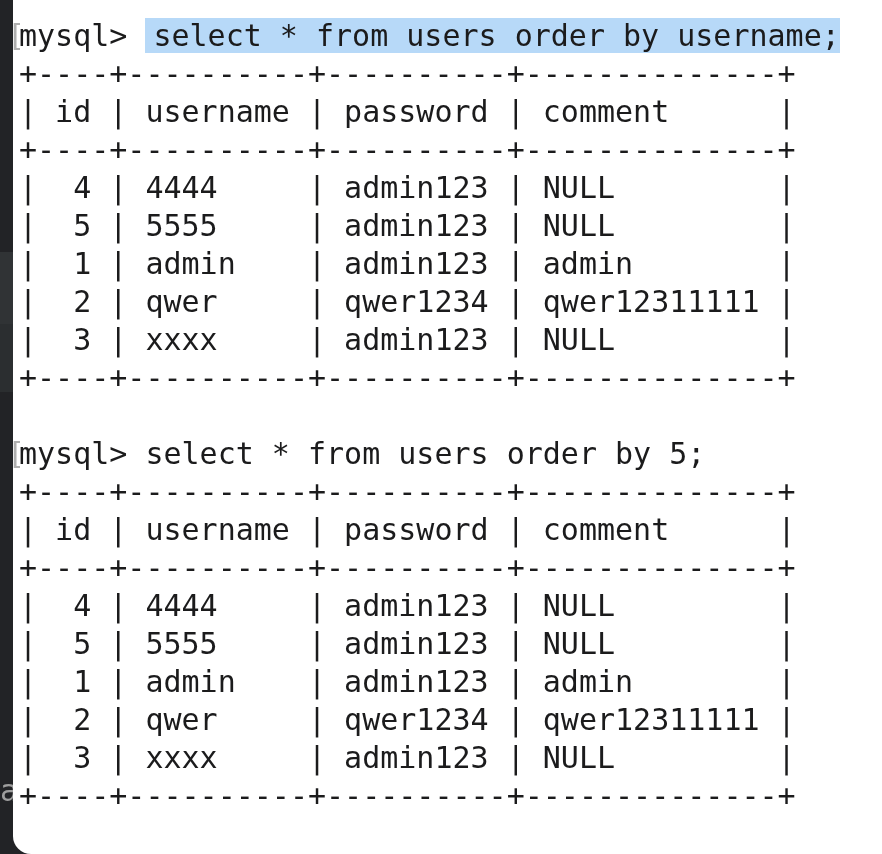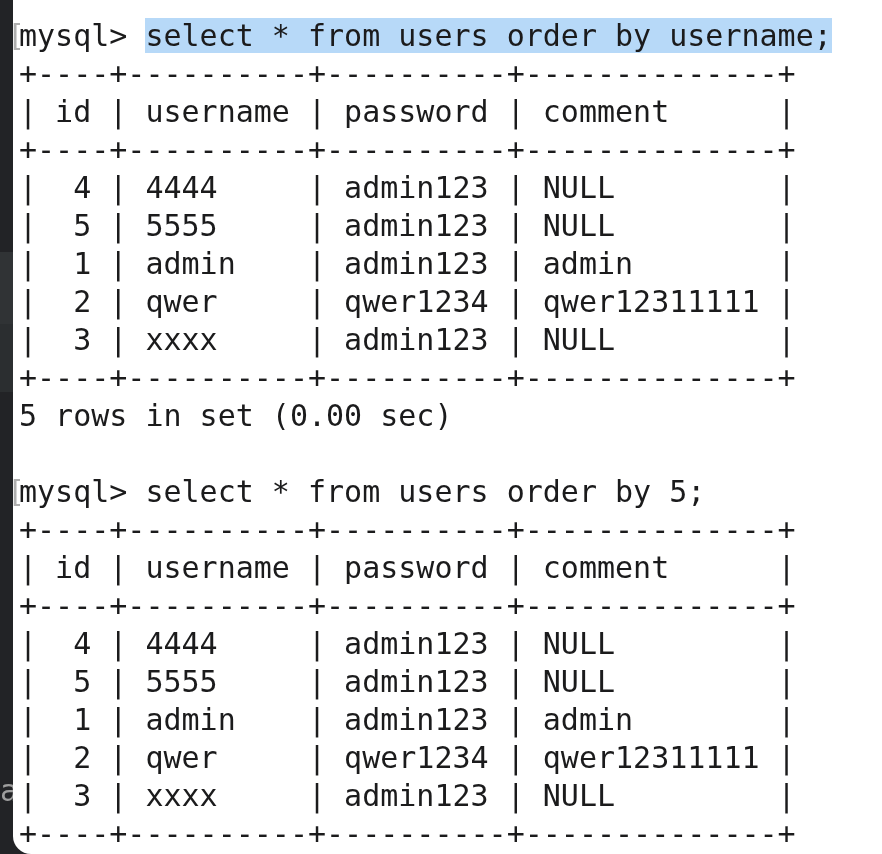--- a/index.html
+++ b/index.html
@@ -63,20 +63,21 @@
   .prompt-mark {
     position: absolute;
     display: inline-block;
     width: 0;
     transform: translateX(-12px);
     color: var(--mark-color, #aeaeae);
   }
   .prompt-text { color: var(--text-color, #1b1b1c); }
   .command.selected {
     background: var(--selection, #b7d9f8);
+    padding-left: 8px;
   }
 </style>
 </head>
 <body>
 
 <div class="backdrop-strip">
   <div class="strip-band1"></div>
   <div class="strip-band2"></div>
 </div>
 <div class="backdrop-letter">a</div>
@@ -86,21 +87,20 @@
       <div class="line"><span class="prompt-mark">[</span><span class="prompt-text">mysql&gt; </span><span class="command selected">select * from users order by username;</span></div>
       <div class="line">+----+----------+----------+--------------+</div>
       <div class="line">| id | username | password | comment      |</div>
       <div class="line">+----+----------+----------+--------------+</div>
       <div class="line">|  4 | 4444     | admin123 | NULL         |</div>
       <div class="line">|  5 | 5555     | admin123 | NULL         |</div>
       <div class="line">|  1 | admin    | admin123 | admin        |</div>
       <div class="line">|  2 | qwer     | qwer1234 | qwer12311111 |</div>
       <div class="line">|  3 | xxxx     | admin123 | NULL         |</div>
       <div class="line">+----+----------+----------+--------------+</div>
-      <div class="line">5 rows in set (0.00 sec)</div>
       <div class="line">&nbsp;</div>
       <div class="line"><span class="prompt-mark">[</span><span class="prompt-text">mysql&gt; </span><span class="command">select * from users order by 5;</span></div>
       <div class="line">+----+----------+----------+--------------+</div>
       <div class="line">| id | username | password | comment      |</div>
       <div class="line">+----+----------+----------+--------------+</div>
       <div class="line">|  4 | 4444     | admin123 | NULL         |</div>
       <div class="line">|  5 | 5555     | admin123 | NULL         |</div>
       <div class="line">|  1 | admin    | admin123 | admin        |</div>
       <div class="line">|  2 | qwer     | qwer1234 | qwer12311111 |</div>
       <div class="line">|  3 | xxxx     | admin123 | NULL         |</div>

